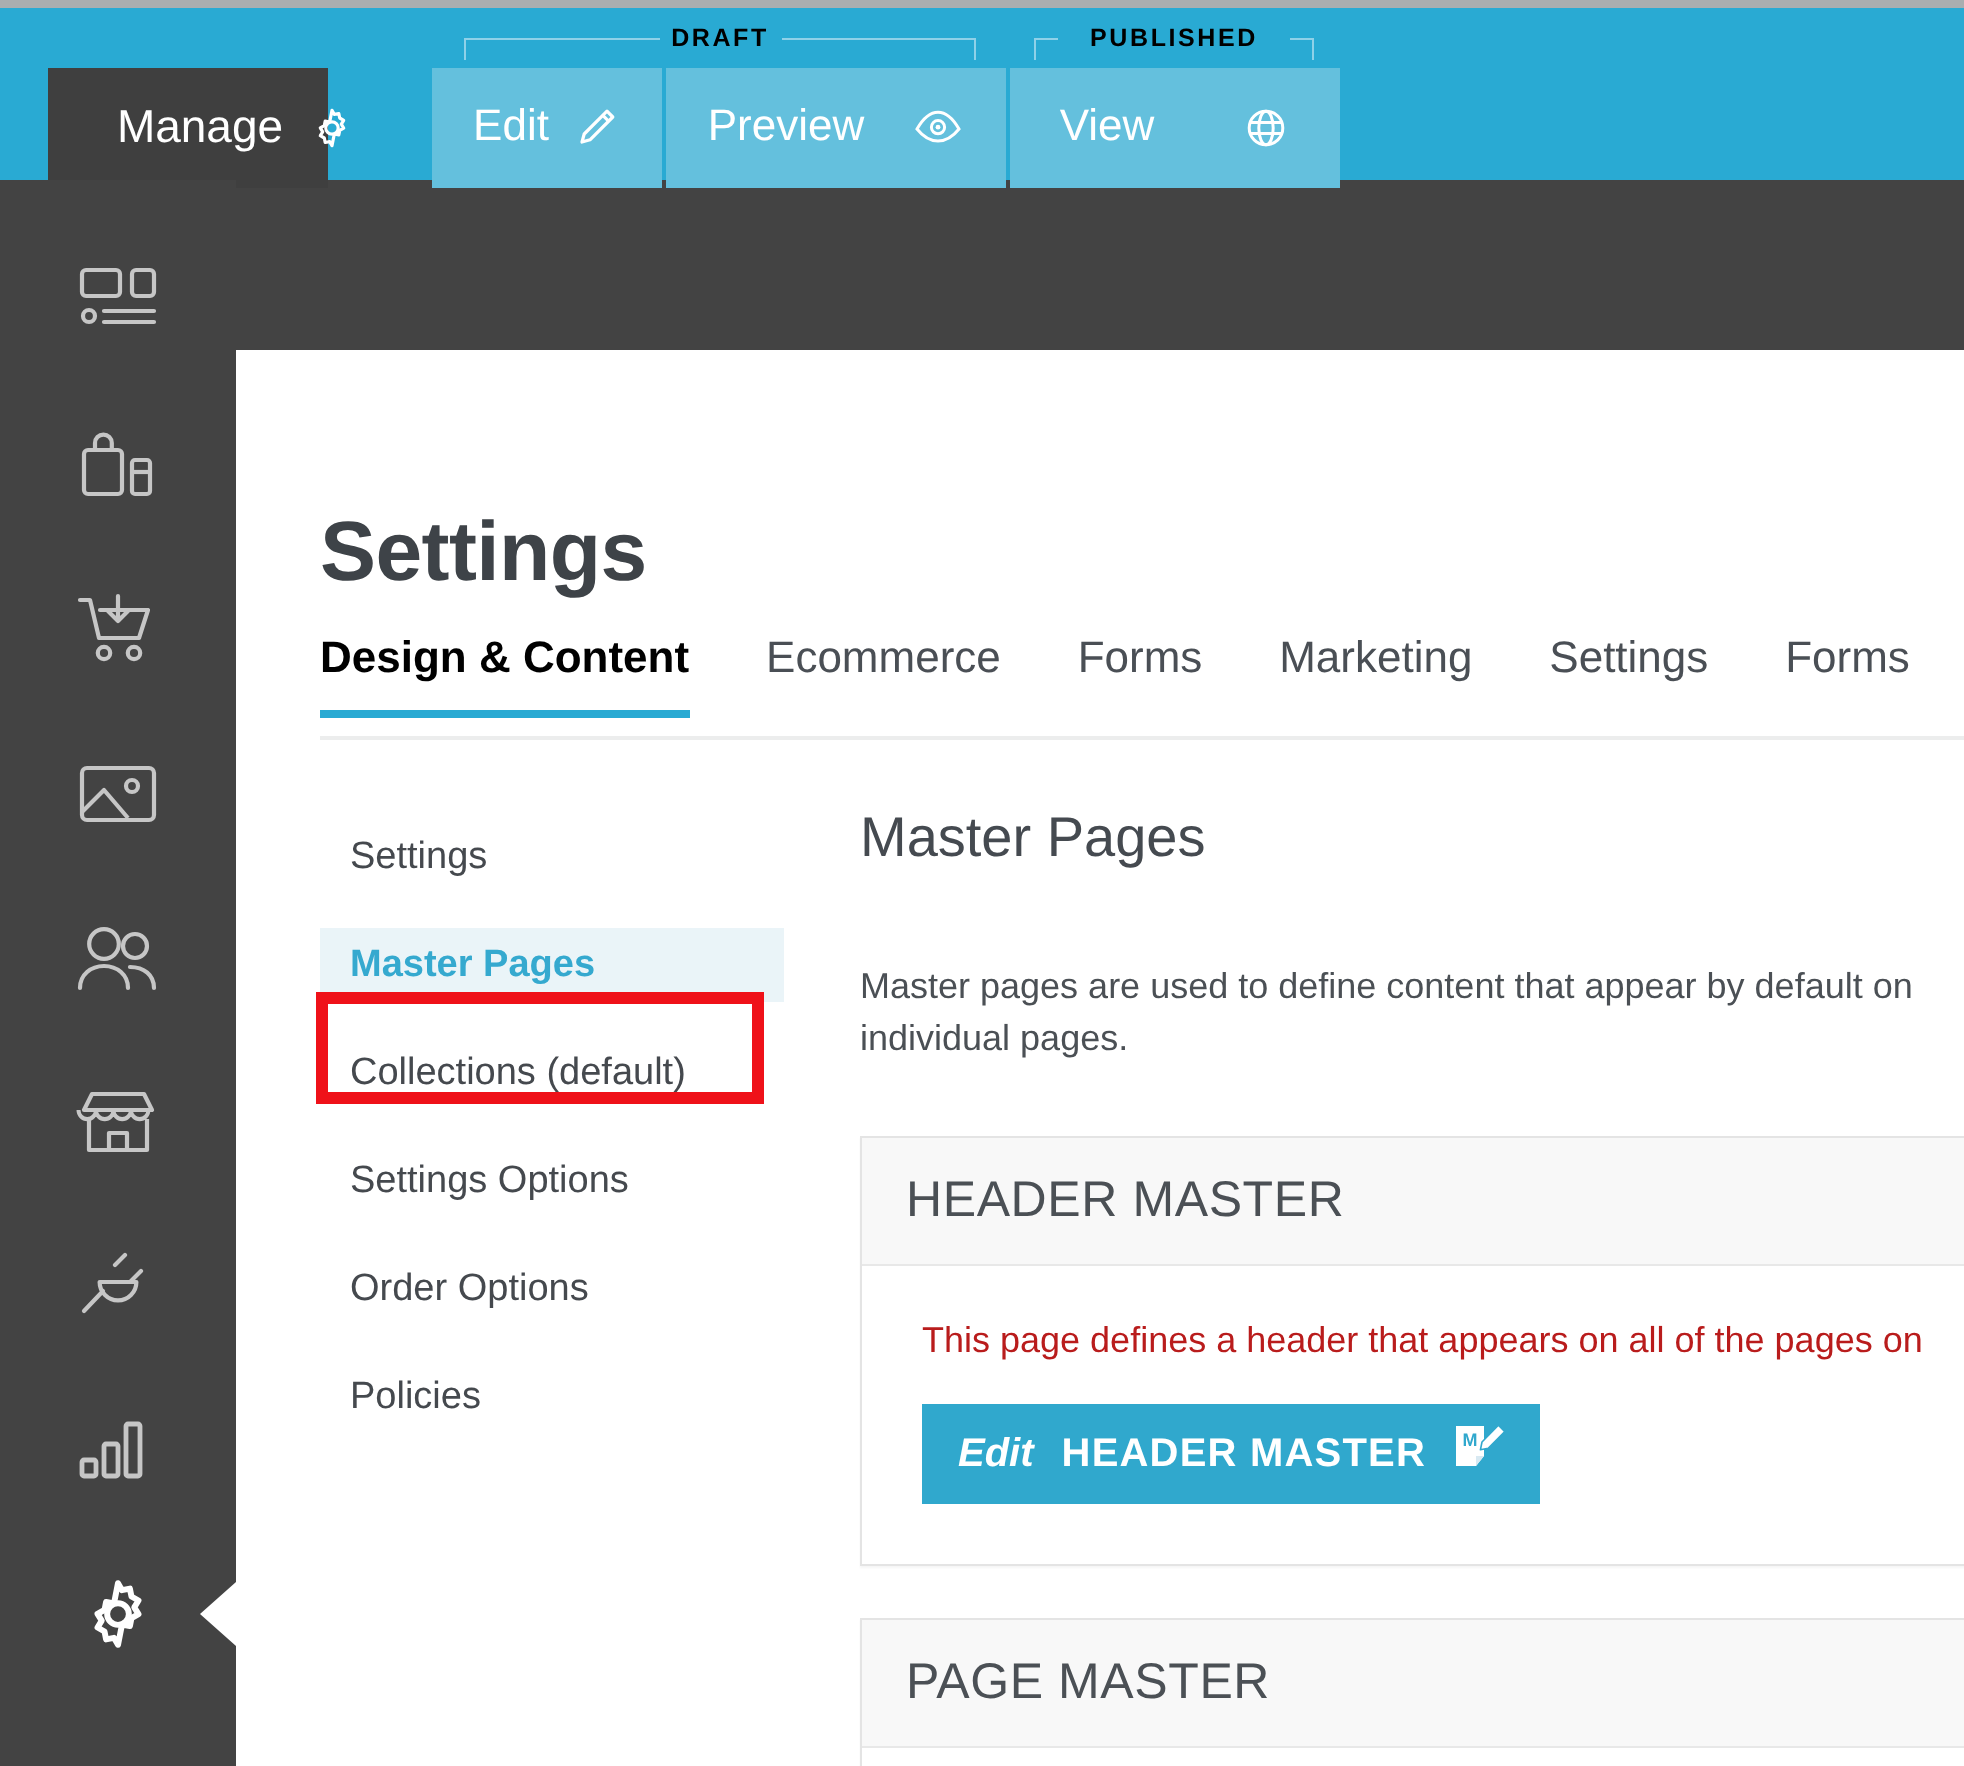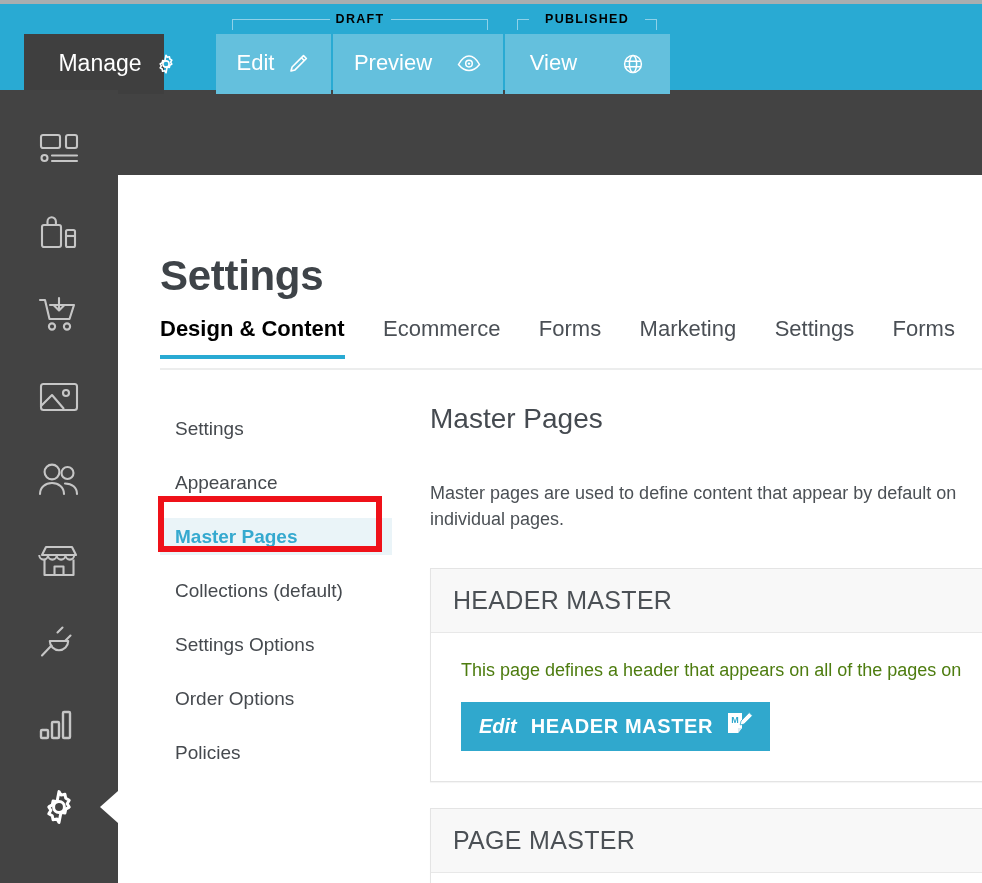--- a/index.html
+++ b/index.html
@@ -257,21 +257,21 @@
     font-size: 25px;
     color: #4b5055;
     letter-spacing: 0.3px;
   }
   .card-body {
     padding: 27px 22px 30px 30px;
   }
   .card-body p {
     margin: 0 0 21px 0;
     font-size: 18px;
-    color: #4d7c0f;
+    color: #b91c1c;
     white-space: nowrap;
   }
   .edit-btn {
     display: inline-flex;
     align-items: center;
     gap: 12px;
     background: #30a8cd;
     border: none;
     color: #ffffff;
     padding: 9px 15px 9px 18px;
@@ -458,21 +458,20 @@
       <span class="tab active">Design &amp; Content</span>
       <span class="tab">Ecommerce</span>
       <span class="tab">Forms</span>
       <span class="tab">Marketing</span>
       <span class="tab">Settings</span>
       <span class="tab">Forms</span>
     </div>
 
     <div class="subnav">
       <div class="subnav-item">Settings</div>
-      <div class="subnav-item">Appearance</div>
       <div class="subnav-item active">Master Pages</div>
       <div class="subnav-item">Collections (default)</div>
       <div class="subnav-item">Settings Options</div>
       <div class="subnav-item">Order Options</div>
       <div class="subnav-item">Policies</div>
     </div>
 
     <div class="main">
       <h2 class="section-title">Master Pages</h2>
       <p class="section-desc">Master pages are used to define content that appear by default on individual pages.</p>

